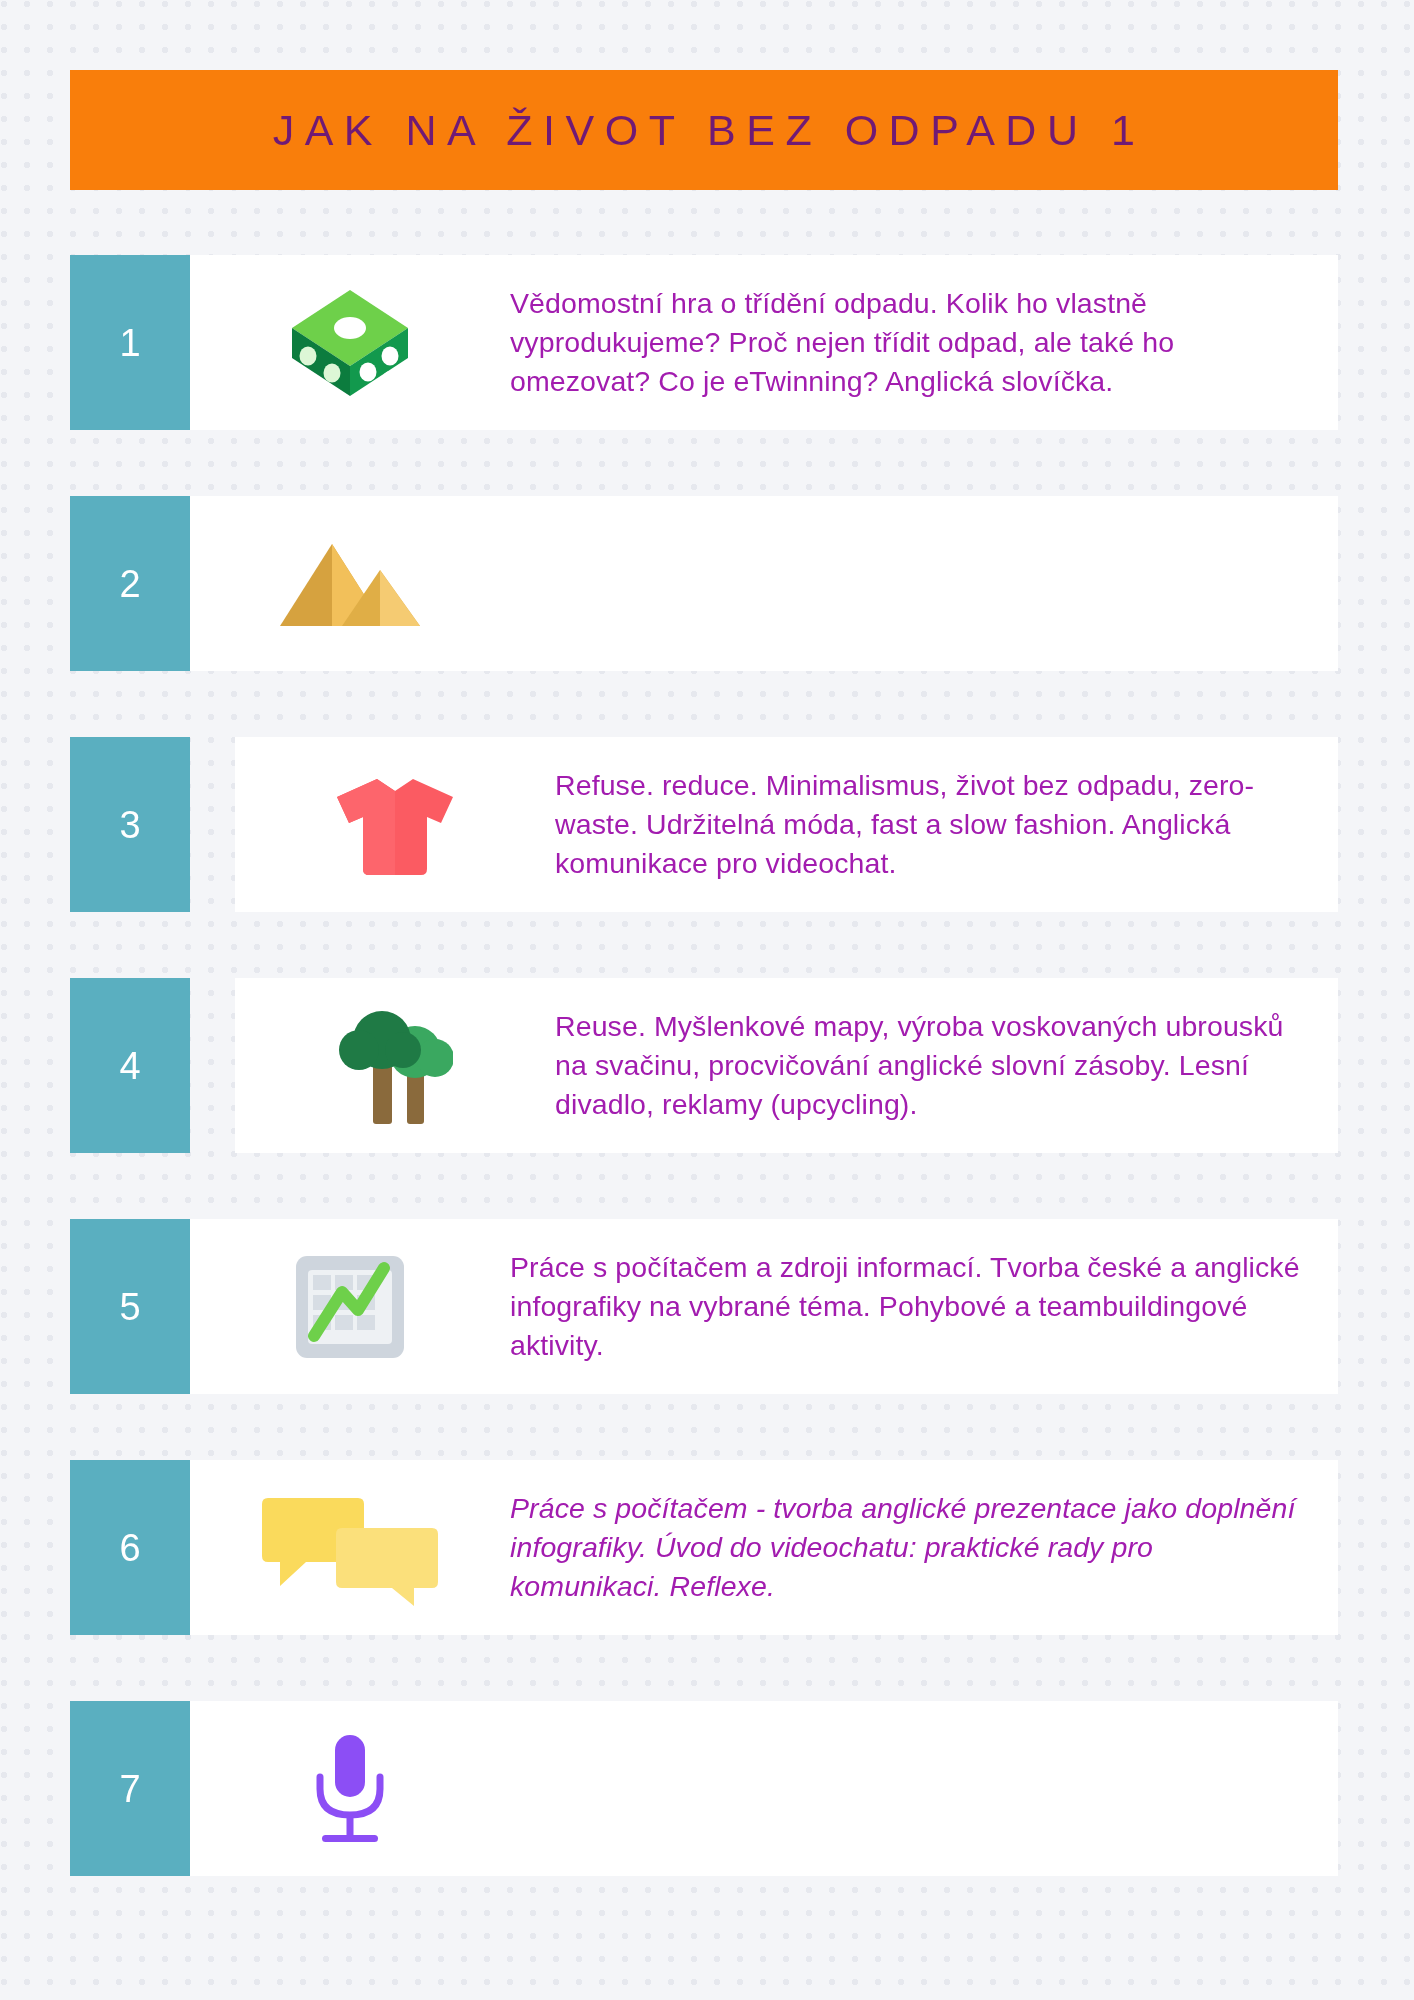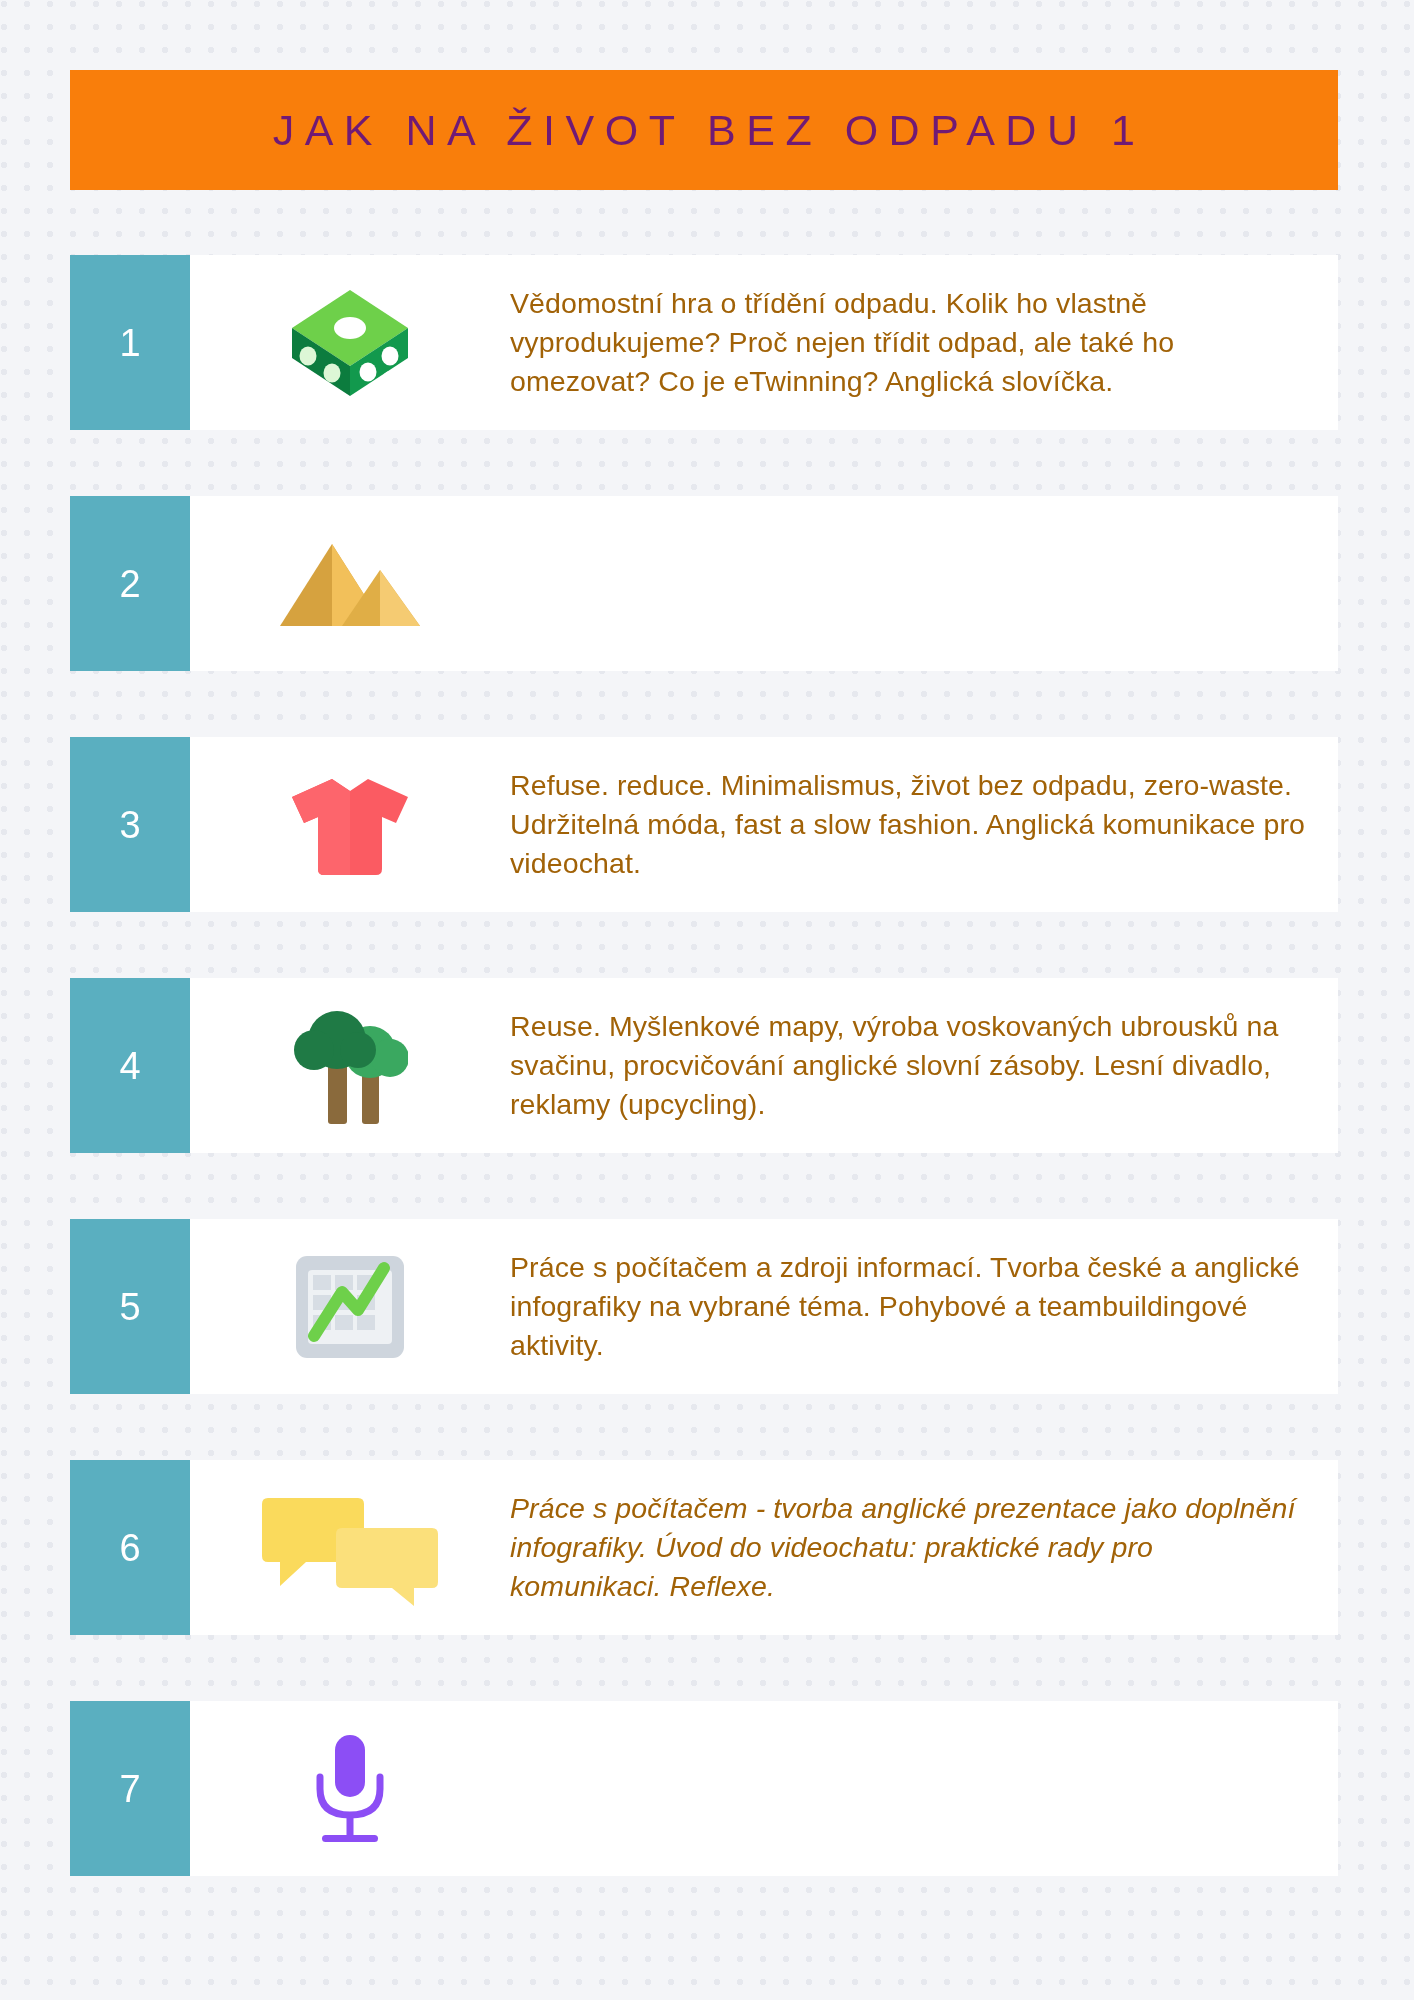--- a/index.html
+++ b/index.html
@@ -82,31 +82,31 @@
   .icon-cell {
     flex: 0 0 320px;
     display: flex;
     align-items: center;
     justify-content: center;
   }
 
   .text-cell {
     flex: 1 1 auto;
     padding-right: 26px;
-    color: #a16207;
+    color: #a21caf;
     font-size: 28.5px;
     line-height: 1.38;
     letter-spacing: 0.1px;
   }
 
   .icon-svg { display: block; }
 
   
   .row-1 .row-body, .row-2 .row-body { min-height: 175px; }
-  .row-3 .row-body, .row-4 .row-body { min-height: 172px; }
+  .row-3 .row-body, .row-4 .row-body { min-height: 172px; margin-left: 45px; }
   .row-5 .row-body { min-height: 148px; }
   .row-6 .row-body { min-height: 172px; font-style: italic; }
   .row-7 .row-body { min-height: 148px; }
 
   .row-1 .num-box, .row-2 .num-box { }
 </style>
 </head>
 <body>
 
 <div class="header-bar">

